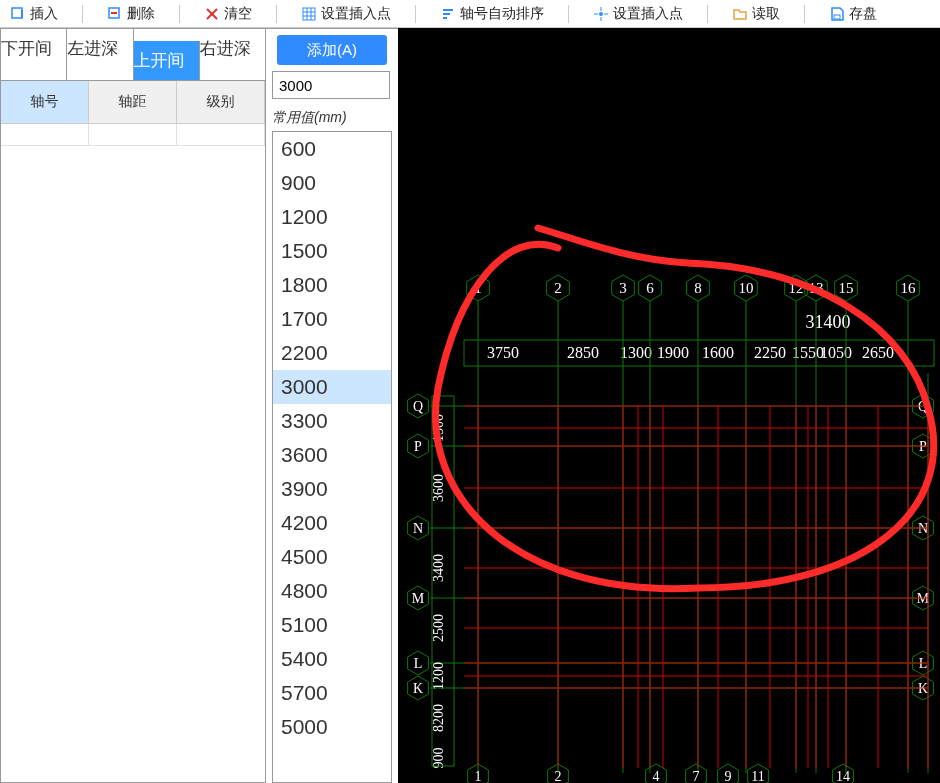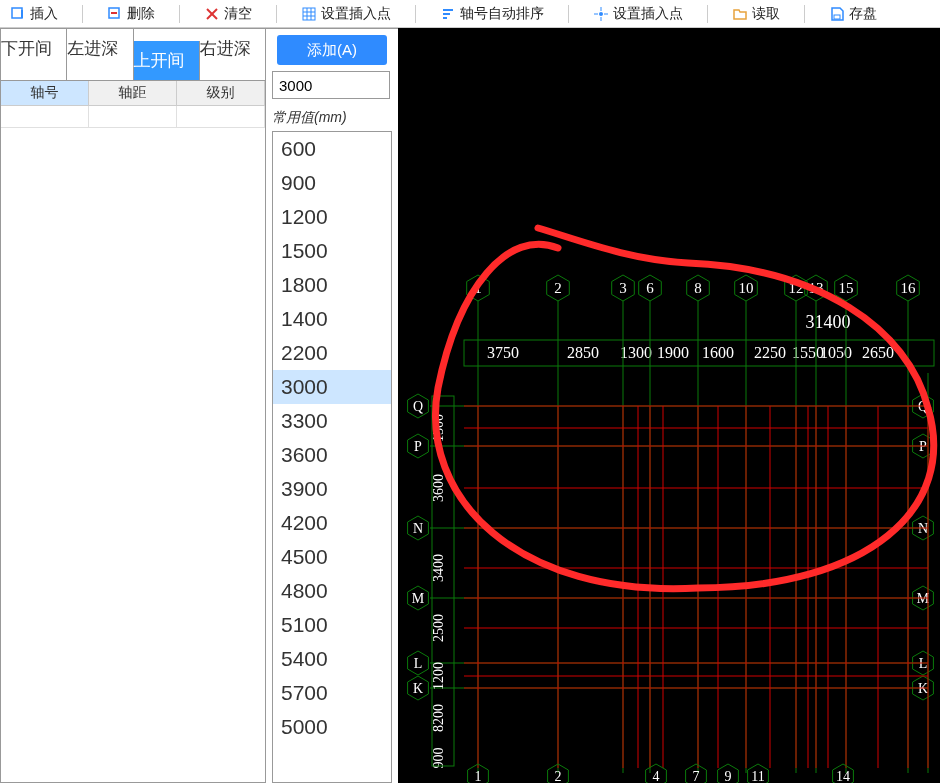--- a/index.html
+++ b/index.html
@@ -12,21 +12,21 @@
   .tb-icon { width: 16px; height: 16px; }
 
   
   .main { display: flex; height: calc(783px - 28px); }
   .left-pane { width: 266px; border: 1px solid #999; display: flex; flex-direction: column; }
   .tabs { display: flex; }
   .tab { flex: 1; padding: 8px 0; border: 1px solid #999; border-top: none; border-left: none; font-size: 17px; cursor: pointer; background: #fff; }
   .tab:last-child { border-right: none; }
   .tab.active { background: #3399ff; color: #fff; margin-top: 12px; }
   .grid-header { display: flex; background: #f0f0f0; }
-  .grid-header .col { flex: 1; text-align: center; padding: 3px 0; border-right: 1px solid #ccc; border-bottom: 1px solid #ccc; font-size: 14px; }
+  .grid-header .col { flex: 1; text-align: center; padding: 12px 0; border-right: 1px solid #ccc; border-bottom: 1px solid #ccc; font-size: 14px; }
   .grid-header .col.sel { background: #cde6ff; }
   .grid-body { flex: 1; background: #fff; }
   .grid-row { display: flex; height: 22px; }
   .grid-row .cell { flex: 1; border-right: 1px solid #e0e0e0; border-bottom: 1px solid #e0e0e0; }
 
   .mid-pane { width: 132px; border-top: 1px solid #999; display: flex; flex-direction: column; padding: 0 6px; }
   .add-btn { margin: 6px auto 6px; width: 110px; height: 30px; background: #2f8bff; color: #fff; border: none; border-radius: 3px; font-size: 15px; cursor: pointer; }
   .value-input { width: 118px; height: 28px; border: 1px solid #999; padding: 0 6px; font-size: 15px; }
   .common-label { margin-top: 10px; margin-bottom: 4px; font-size: 14px; font-style: italic; }
   .preset-box { flex: 1; border: 1px solid #999; overflow-y: scroll; }
@@ -142,21 +142,21 @@
   <div class="mid-pane">
     <button class="add-btn">添加(A)</button>
     <input class="value-input" value="3000" style="">
     <div class="common-label">常用值(mm)</div>
     <div class="preset-box" id="preset-box">
         <div class="preset-item">600</div>
         <div class="preset-item">900</div>
         <div class="preset-item">1200</div>
         <div class="preset-item">1500</div>
         <div class="preset-item">1800</div>
-        <div class="preset-item">1400</div>
+        <div class="preset-item">1700</div>
         <div class="preset-item">2200</div>
         <div class="preset-item sel">3000</div>
         <div class="preset-item">3300</div>
         <div class="preset-item">3600</div>
         <div class="preset-item">3900</div>
         <div class="preset-item">4200</div>
         <div class="preset-item">4500</div>
         <div class="preset-item">4800</div>
         <div class="preset-item">5100</div>
         <div class="preset-item">5400</div>

